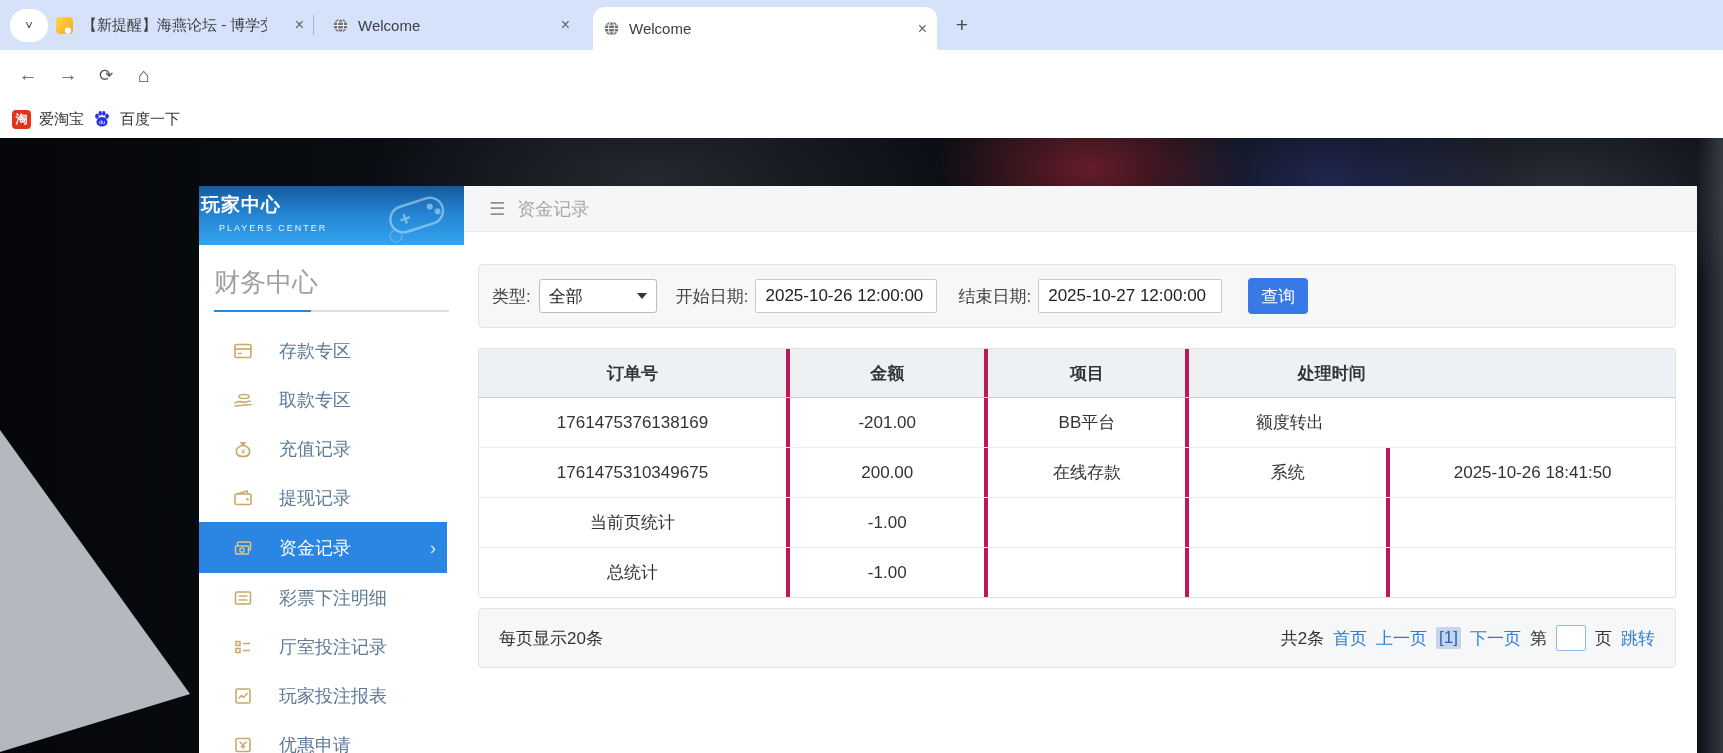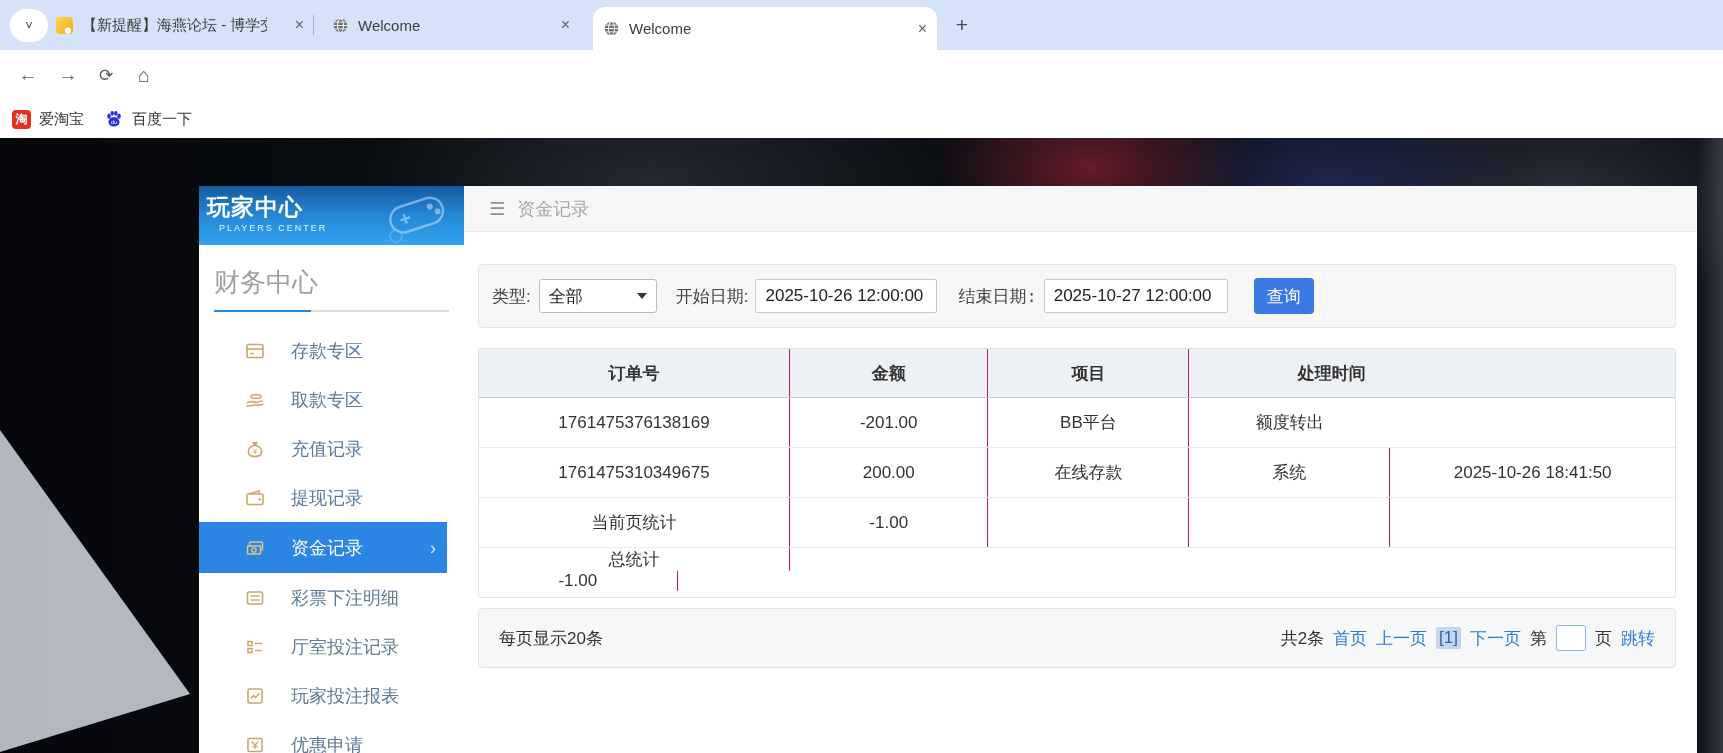--- a/index.html
+++ b/index.html
@@ -26,21 +26,21 @@
   #toolbar{position:absolute;left:0;top:50px;width:1723px;height:50px;background:#fff;}
   .navbtn{position:absolute;top:12px;width:28px;height:26px;display:flex;align-items:center;justify-content:center;
     color:#55585c;font-size:19px;cursor:pointer;}
   #btn-back{left:14px;}#btn-fwd{left:54px;}#btn-reload{left:92px;font-size:17px;}#btn-home{left:130px;font-size:20px;}
   #urlbar{position:absolute;left:176px;top:57px;width:1524px;height:36px;background:#f1f3f4;border-radius:18px;
     display:flex;align-items:center;padding:0 16px;box-sizing:border-box;gap:12px;}
   #urltext{font-size:17px;color:#27292b;}
 
   #bookmarksbar{position:absolute;left:0;top:100px;width:1723px;height:38px;background:#fff;}
   .bookmark{position:absolute;top:0;height:38px;display:flex;align-items:center;gap:8px;cursor:pointer;}
-  #bm1{left:12px;}#bm2{left:104px;}
+  #bm1{left:12px;}#bm2{left:92px;}
   .bm-label{font-size:15px;color:#333;}
   .taobao{width:19px;height:19px;border-radius:4px;background:#e0331c;color:#fff;font-size:12px;font-weight:bold;
     display:flex;align-items:center;justify-content:center;}
 
   
   #page{position:absolute;left:0;top:138px;width:1723px;height:615px;
     background:
       radial-gradient(220px 120px at 1090px 30px, rgba(190,40,60,.50), transparent 70%),
       radial-gradient(260px 140px at 1330px 45px, rgba(60,70,160,.42), transparent 70%),
       radial-gradient(300px 160px at 1560px 60px, rgba(110,120,140,.30), transparent 70%),
@@ -48,28 +48,28 @@
       linear-gradient(90deg,#05070a,#0b0e13 30%,#0d1016);}
   #bg-triangle{position:absolute;left:0;top:292px;width:190px;height:322px;background:#ccd1d7;opacity:.88;
     clip-path:polygon(0 0,100% 82%,0 100%);}
   #bg-rightglow{position:absolute;right:0;top:0;width:26px;height:100%;
     background:linear-gradient(270deg,rgba(150,160,175,.28),transparent);}
 
   
   #sidebar{position:absolute;left:199px;top:48px;width:265px;height:567px;background:#fff;}
   #sb-header{position:relative;height:59px;overflow:hidden;
     background:linear-gradient(180deg,#155a9e 0%,#2585d4 48%,#33a4f0 100%);}
-  #sb-title{position:absolute;left:8px;top:6px;font-size:23px;font-weight:bold;color:#fff;letter-spacing:1px;}
+  #sb-title{position:absolute;left:2px;top:6px;font-size:19px;font-weight:bold;color:#fff;letter-spacing:1px;}
   #sb-subtitle{position:absolute;left:20px;top:37px;font-size:9px;letter-spacing:2px;color:#e6f4ff;}
   #sb-gamepad{position:absolute;right:6px;top:2px;opacity:.55;}
   #sb-section{margin:20px 0 0 15px;font-size:26px;color:#a3a09c;}
   #sb-underline{margin:10px 15px 0 15px;height:2px;background:#dedede;position:relative;}
   #sb-underline i{position:absolute;left:0;top:0;width:97px;height:2px;background:#2188e8;}
   #sb-menu{list-style:none;margin:14px 0 0 0;padding:0;}
-  #sb-menu li{position:relative;height:49px;display:flex;align-items:center;gap:26px;padding-left:46px;
+  #sb-menu li{position:relative;height:49px;display:flex;align-items:center;gap:26px;padding-left:34px;
     color:#5d7a96;font-size:18px;cursor:pointer;}
   #sb-menu li .mi{width:20px;height:20px;flex:0 0 auto;display:flex;align-items:center;justify-content:center;}
   #sb-menu li.active{background:#2a86e2;color:#fff;margin-right:17px;height:51px;}
   #sb-menu li.active .arrow{position:absolute;right:11px;top:50%;transform:translateY(-50%);
     font-size:18px;color:#dcecfb;}
   .gold{color:#c9a86a;}
   li.active .gold{color:#e3c67f;}
 
   
   #main{position:absolute;left:464px;top:48px;width:1233px;height:567px;background:#fff;}
@@ -82,31 +82,31 @@
     background:#f6f7f9;border:1px solid #e1e4e8;border-radius:4px;
     display:flex;align-items:center;padding-left:13px;}
   .flabel{font-size:17px;color:#444;}
   #f-select{margin-left:8px;width:118px;height:34px;box-sizing:border-box;background:#fff;border:1px solid #b9bdc2;
     border-radius:3px;display:flex;align-items:center;padding:0 9px;font-size:17px;color:#222;cursor:pointer;}
   #f-select .chev{margin-left:auto;width:0;height:0;border-left:5px solid transparent;border-right:5px solid transparent;
     border-top:6px solid #333;}
   .finput{height:34px;box-sizing:border-box;background:#fff;border:1px solid #c6cacd;border-radius:2px;
     font-size:17px;color:#222;display:flex;align-items:center;padding:0 9px;white-space:nowrap;}
   #f-start-label{margin-left:19px;} #f-start{margin-left:7px;width:182px;}
-  #f-end-label{margin-left:21px;font-family:Liberation Mono, monospace;} #f-end{margin-left:7px;width:184px;}
+  #f-end-label{margin-left:21px;} #f-end{margin-left:7px;width:184px;}
   #f-search{margin-left:26px;width:60px;height:36px;background:#3879e6;border-radius:4px;color:#fff;
     font-size:17px;display:flex;align-items:center;justify-content:center;cursor:pointer;}
 
   #ftable{position:absolute;left:14px;top:162px;width:1198px;box-sizing:border-box;
     border:1px solid #dfe2e6;border-radius:3px;background:#fff;}
   .trow{display:flex;height:49px;border-bottom:1px solid #ececec;}
-  .trow:last-child{border-bottom:none;flex-direction:column;}
+  .trow:last-child{border-bottom:none;}
   .trow.head{height:48px;background:#eef1f4;border-bottom:1px solid #c9ced4;font-weight:bold;}
   .tcell{display:flex;align-items:center;justify-content:center;font-size:17px;color:#333;
-    border-right:1px solid #be185d;box-sizing:border-box;overflow:hidden;white-space:nowrap;}
+    border-right:4px solid #be185d;box-sizing:border-box;overflow:hidden;white-space:nowrap;}
   .tcell:last-child{border-right:none;text-align:right;}
   .c0{width:26.0%;}.c1{width:16.6%;}.c2{width:16.8%;}.c3{width:16.8%;}.c4{width:23.8%;}
 
   #pagebar{position:absolute;left:14px;top:422px;width:1198px;height:60px;box-sizing:border-box;
     background:#f6f7f9;border:1px solid #e1e4e8;border-radius:4px;
     display:flex;align-items:center;padding:0 20px;font-size:17px;color:#333;}
   #pag-right{margin-left:auto;display:flex;align-items:center;gap:9px;}
   .plink{color:#2c7bd4;cursor:pointer;}
   #pag-current{background:#c5d5ea;color:#2a62b8;padding:1px 3px;border-radius:2px;cursor:pointer;}
   #pag-input{width:30px;height:26px;box-sizing:border-box;background:#fff;border:1px solid #93b7e0;border-radius:2px;}

